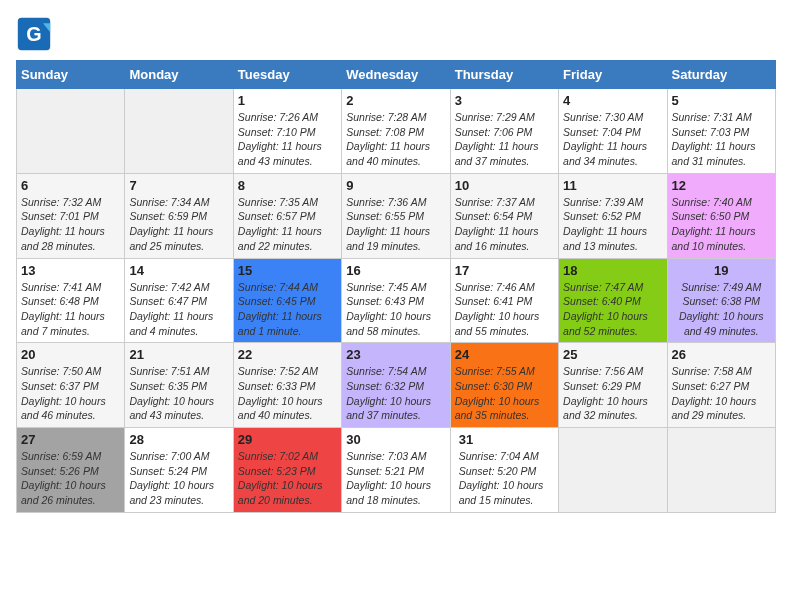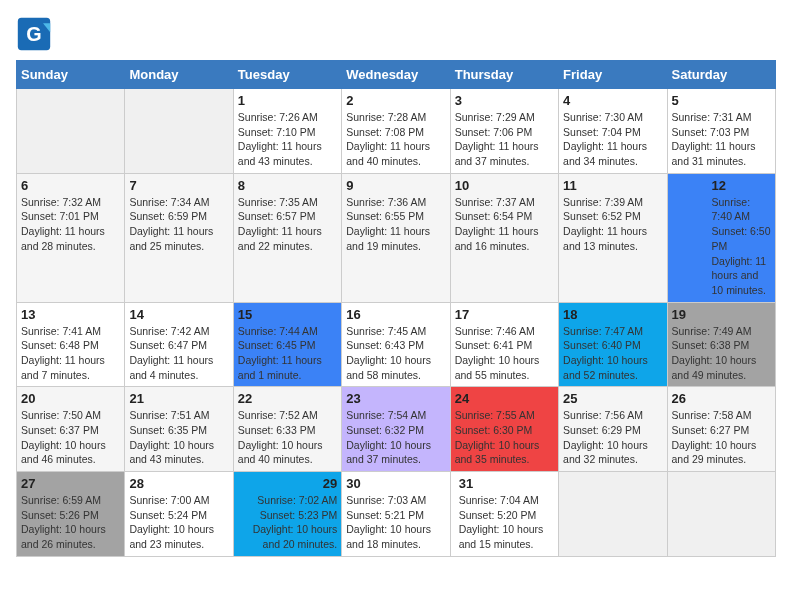--- a/index.html
+++ b/index.html
@@ -78,20 +78,21 @@
     .day-number {
       font-size: 13px;
       font-weight: bold;
       color: #222;
       margin-bottom: 2px;
     }
     .day-detail {
       color: #333;
       font-size: 10.5px;
       line-height: 1.4;
+      font-style: italic;
     }
     .empty {
       background: #f0f0f0 !important;
     }
   </style>
 </head>
 <body>
 
 <div class="header-area">
   <div class="logo">
@@ -166,21 +167,21 @@
           <div class="day-detail">Sunrise: 7:36 AM<br>Sunset: 6:55 PM<br>Daylight: 11 hours and 19 minutes.</div>
         </td>
         <td style="background: rgb(245, 245, 245);">
           <div class="day-number">10</div>
           <div class="day-detail">Sunrise: 7:37 AM<br>Sunset: 6:54 PM<br>Daylight: 11 hours and 16 minutes.</div>
         </td>
         <td style="background: rgb(245, 245, 245);">
           <div class="day-number">11</div>
           <div class="day-detail">Sunrise: 7:39 AM<br>Sunset: 6:52 PM<br>Daylight: 11 hours and 13 minutes.</div>
         </td>
-        <td style="background: #3b82f6; padding-left: 44px;">
+        <td style="background: #f0abfc;">
           <div class="day-number">12</div>
           <div class="day-detail">Sunrise: 7:40 AM<br>Sunset: 6:50 PM<br>Daylight: 11 hours and 10 minutes.</div>
         </td>
       </tr>
       <tr>
         <td style="background: rgb(255, 255, 255);">
           <div class="day-number">13</div>
           <div class="day-detail">Sunrise: 7:41 AM<br>Sunset: 6:48 PM<br>Daylight: 11 hours and 7 minutes.</div>
         </td>
         <td style="background: rgb(255, 255, 255);">
@@ -192,25 +193,25 @@
           <div class="day-detail">Sunrise: 7:44 AM<br>Sunset: 6:45 PM<br>Daylight: 11 hours and 1 minute.</div>
         </td>
         <td style="background: rgb(255, 255, 255); margin-top: 7px;">
           <div class="day-number">16</div>
           <div class="day-detail">Sunrise: 7:45 AM<br>Sunset: 6:43 PM<br>Daylight: 10 hours and 58 minutes.</div>
         </td>
         <td style="background: rgb(255, 255, 255);">
           <div class="day-number">17</div>
           <div class="day-detail">Sunrise: 7:46 AM<br>Sunset: 6:41 PM<br>Daylight: 10 hours and 55 minutes.</div>
         </td>
-        <td style="background: #0ea5e9;">
+        <td style="background: #84cc16;">
           <div class="day-number">18</div>
           <div class="day-detail">Sunrise: 7:47 AM<br>Sunset: 6:40 PM<br>Daylight: 10 hours and 52 minutes.</div>
         </td>
-        <td style="background: #a3a3a3;">
+        <td style="background: #c4b5fd; text-align: center;">
           <div class="day-number">19</div>
           <div class="day-detail">Sunrise: 7:49 AM<br>Sunset: 6:38 PM<br>Daylight: 10 hours and 49 minutes.</div>
         </td>
       </tr>
       <tr>
         <td style="background: rgb(245, 245, 245); margin-top: 16px;">
           <div class="day-number">20</div>
           <div class="day-detail">Sunrise: 7:50 AM<br>Sunset: 6:37 PM<br>Daylight: 10 hours and 46 minutes.</div>
         </td>
         <td style="background: rgb(245, 245, 245);">
@@ -218,21 +219,21 @@
           <div class="day-detail">Sunrise: 7:51 AM<br>Sunset: 6:35 PM<br>Daylight: 10 hours and 43 minutes.</div>
         </td>
         <td style="background: rgb(245, 245, 245);">
           <div class="day-number">22</div>
           <div class="day-detail">Sunrise: 7:52 AM<br>Sunset: 6:33 PM<br>Daylight: 10 hours and 40 minutes.</div>
         </td>
         <td style="background: #c4b5fd;">
           <div class="day-number">23</div>
           <div class="day-detail">Sunrise: 7:54 AM<br>Sunset: 6:32 PM<br>Daylight: 10 hours and 37 minutes.</div>
         </td>
-        <td style="background: #ef4444;">
+        <td style="background: #f97316;">
           <div class="day-number">24</div>
           <div class="day-detail">Sunrise: 7:55 AM<br>Sunset: 6:30 PM<br>Daylight: 10 hours and 35 minutes.</div>
         </td>
         <td style="background: rgb(245, 245, 245);">
           <div class="day-number">25</div>
           <div class="day-detail">Sunrise: 7:56 AM<br>Sunset: 6:29 PM<br>Daylight: 10 hours and 32 minutes.</div>
         </td>
         <td style="background: rgb(245, 245, 245);">
           <div class="day-number">26</div>
           <div class="day-detail">Sunrise: 7:58 AM<br>Sunset: 6:27 PM<br>Daylight: 10 hours and 29 minutes.</div>
@@ -240,21 +241,21 @@
       </tr>
       <tr>
         <td style="background: #a3a3a3;">
           <div class="day-number">27</div>
           <div class="day-detail">Sunrise: 6:59 AM<br>Sunset: 5:26 PM<br>Daylight: 10 hours and 26 minutes.</div>
         </td>
         <td style="background: rgb(255, 255, 255);">
           <div class="day-number">28</div>
           <div class="day-detail">Sunrise: 7:00 AM<br>Sunset: 5:24 PM<br>Daylight: 10 hours and 23 minutes.</div>
         </td>
-        <td style="background: #0ea5e9; text-align: right;">
+        <td style="background: #ef4444;">
           <div class="day-number">29</div>
           <div class="day-detail">Sunrise: 7:02 AM<br>Sunset: 5:23 PM<br>Daylight: 10 hours and 20 minutes.</div>
         </td>
         <td style="background: rgb(255, 255, 255);">
           <div class="day-number">30</div>
           <div class="day-detail">Sunrise: 7:03 AM<br>Sunset: 5:21 PM<br>Daylight: 10 hours and 18 minutes.</div>
         </td>
         <td style="background: rgb(255, 255, 255); padding-left: 8px;">
           <div class="day-number">31</div>
           <div class="day-detail">Sunrise: 7:04 AM<br>Sunset: 5:20 PM<br>Daylight: 10 hours and 15 minutes.</div>

